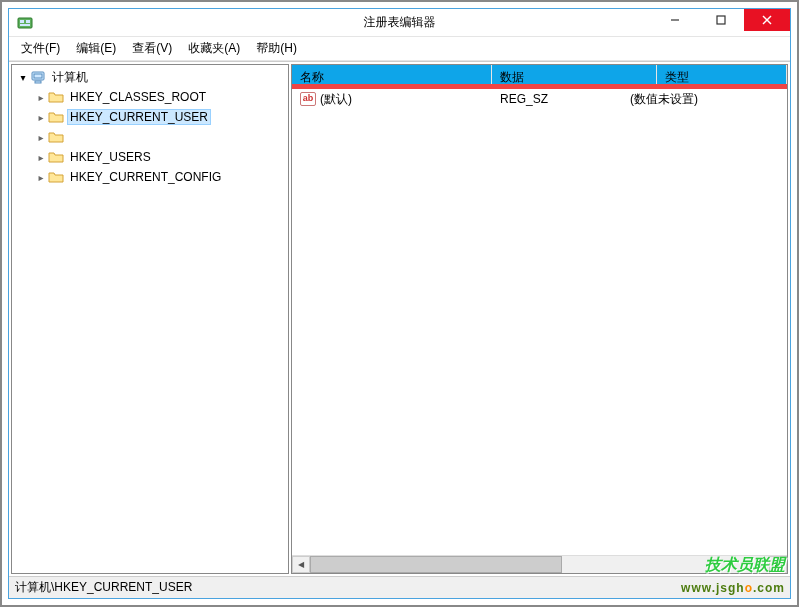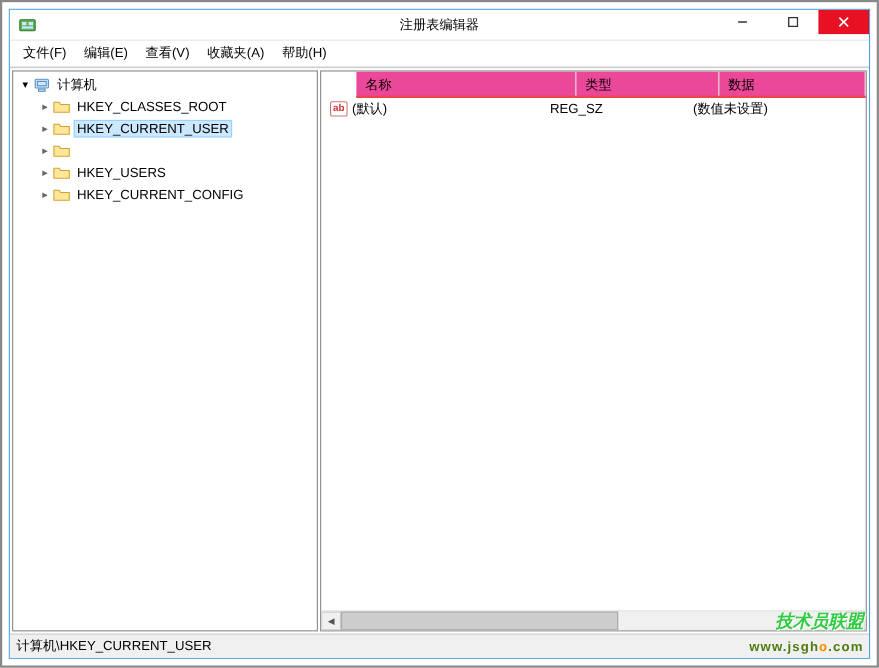--- a/index.html
+++ b/index.html
@@ -18,21 +18,21 @@
 .content { flex: 1; display: flex; border-top: 1px solid #ccc; min-height: 0; }
 .tree-panel { width: 278px; border: 1px solid #888; margin: 2px 1px 2px 2px; overflow: auto; padding: 2px 0; background: #fff; }
 .list-panel { flex: 1; border: 1px solid #888; margin: 2px 2px 2px 1px; overflow: auto; background: #fff; display: flex; flex-direction: column; }
 .tree-node { display: flex; align-items: center; height: 20px; padding-left: 4px; cursor: pointer; white-space: nowrap; }
 .tree-node .expander { width: 14px; height: 14px; display: inline-flex; align-items: center; justify-content: center; color: #666; font-size: 10px; cursor: pointer; }
 .tree-node .expander.open { color: #000; }
 .tree-node .icon { width: 16px; height: 16px; margin-right: 3px; display: inline-flex; align-items: center; justify-content: center; }
 .tree-node .label { padding: 1px 3px; }
 .tree-node.selected .label { background: #cce8ff; border: 1px solid #99d1ff; padding: 0 2px; }
 .tree-children .tree-node { padding-left: 22px; }
-.list-header { display: flex; height: 24px; border-bottom: 2px solid #ef4444; background: #ec4899; margin-left: 32px; }
+.list-header { display: flex; height: 24px; border-bottom: 5px solid #ef4444; background: #0ea5e9; }
 .list-header-col { padding: 4px 8px; border-right: 1px solid #e5e5e5; text-align: left; cursor: pointer; }
 .list-header-col.name { width: 200px; }
 .list-header-col.type { width: 130px; }
 .list-header-col.data { flex: 1; }
 .list-body { flex: 1; overflow: auto; }
 .list-row { display: flex; height: 20px; align-items: center; cursor: pointer; }
 .list-cell { padding: 2px 8px; display: flex; overflow: hidden; white-space: nowrap; }
 .list-cell.name { width: 200px; }
 .list-cell.type { width: 130px; }
 .list-cell.data { flex: 1; }
@@ -152,22 +152,22 @@
                 </svg>
             </span>
             <span class="label">HKEY_CURRENT_CONFIG</span>
           </div>
         </div>
       </div>
 
       <div class="list-panel">
         <div class="list-header">
           <div class="list-header-col name">名称</div>
+          <div class="list-header-col data">数据</div>
           <div class="list-header-col type">类型</div>
-          <div class="list-header-col data">数据</div>
         </div>
         <div class="list-body">
           <div class="list-row">
             <div class="list-cell name">
               <span class="icon">
                 <span class="string-icon">ab</span>
               </span>
               <span>(默认)</span>
             </div>
             <div class="list-cell type">

